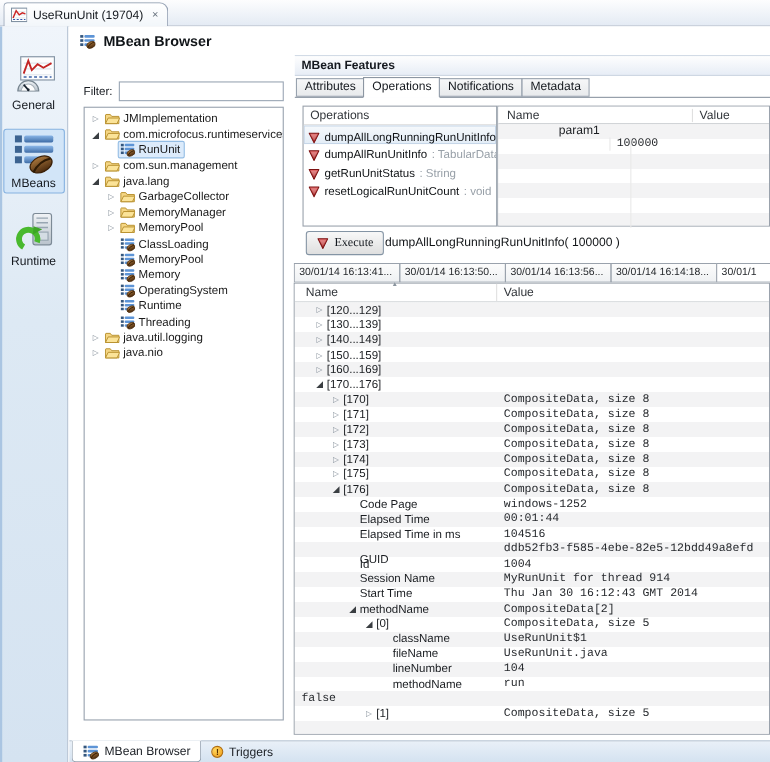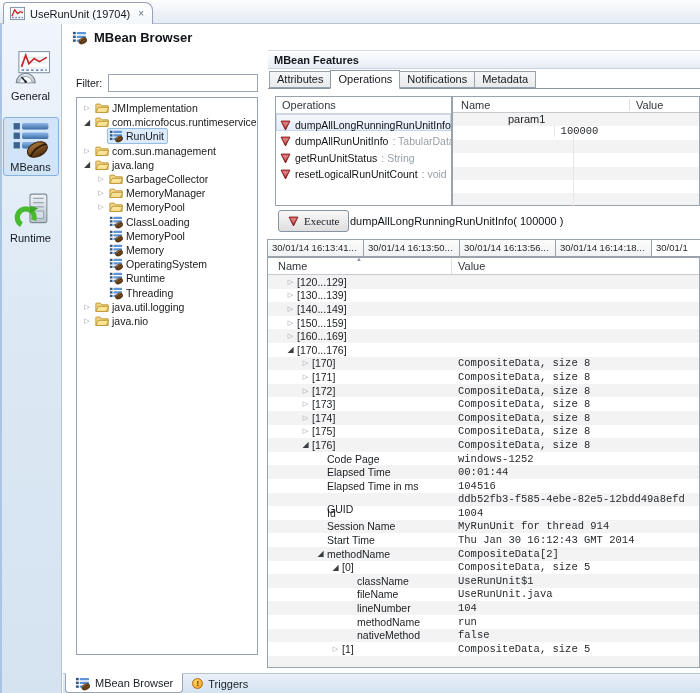--- a/index.html
+++ b/index.html
@@ -675,24 +675,20 @@
           <span class="rvalue">104</span>
         </div>
         <div class="rrow">
           <span class="rname" style="padding-left: 76px;">
             <span class="arrow none"></span>
             <span class="rlabel">methodName</span>
           </span>
           <span class="rvalue">run</span>
         </div>
         <div class="rrow">
-          <span class="rname" style="padding-left: 76px;">
-            <span class="arrow none"></span>
-            <span class="rlabel">nativeMethod</span>
-          </span>
           <span class="rvalue">false</span>
         </div>
         <div class="rrow">
           <span class="rname" style="padding-left: 61px;">
             <span class="arrow collapsed">▷</span>
             <span class="rlabel">[1]</span>
           </span>
           <span class="rvalue">CompositeData, size 5</span>
         </div>
       </div>

